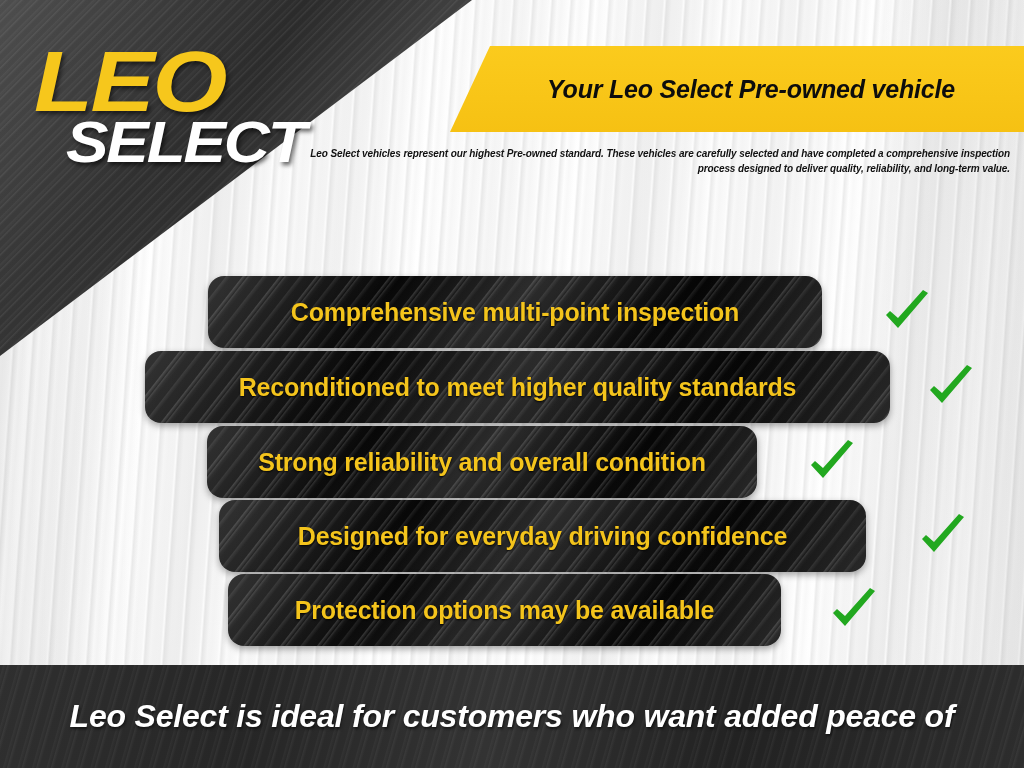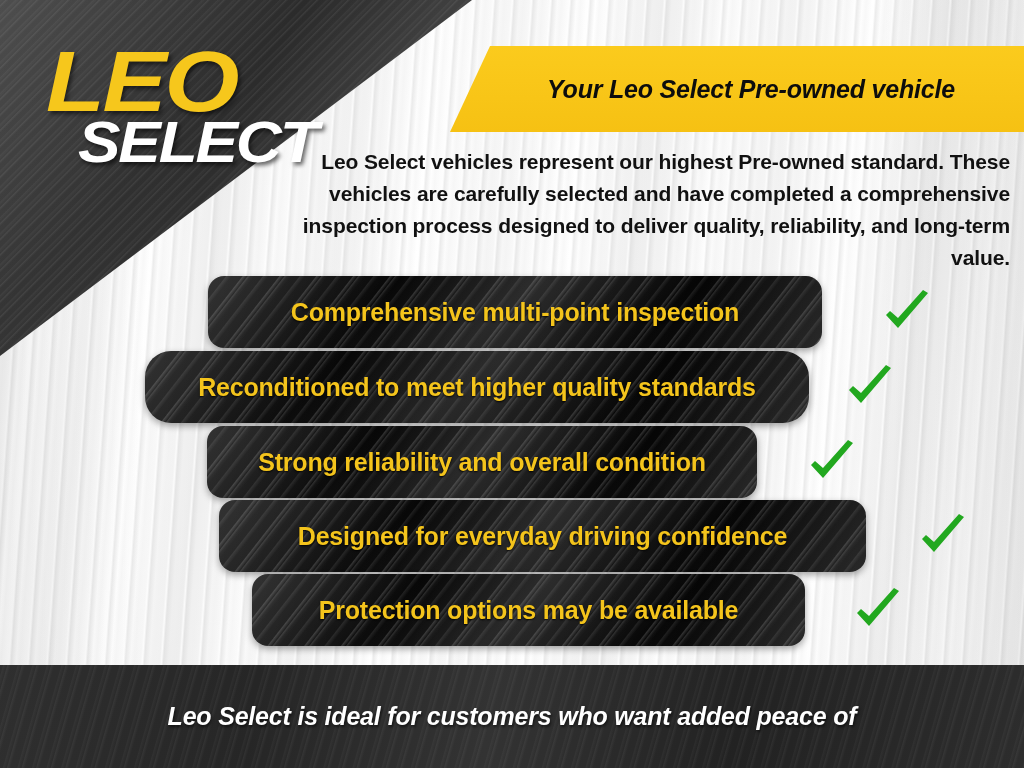--- a/index.html
+++ b/index.html
@@ -76,21 +76,21 @@
   }
   .wedge-sheen {
     position: absolute;
     inset: 0;
     background: linear-gradient(118deg, rgba(255,255,255,0.10) 0%, rgba(255,255,255,0) 42%, rgba(255,255,255,0.07) 64%, rgba(255,255,255,0) 100%);
   }
 
   
   .logo {
     position: absolute;
-    left: 16px;
+    left: 4px;
     top: 0;
     width: 330px;
     height: 190px;
   }
   .logo-leo,
   .logo-select {
     position: absolute;
     font-family: "Liberation Sans", sans-serif;
     font-weight: bold;
     font-style: italic;
@@ -144,21 +144,22 @@
   }
 
   
   .intro-paragraph {
     position: absolute;
     left: 300px;
     top: 146px;
     width: 710px;
     font-family: "Liberation Sans", sans-serif;
     font-weight: bold;
-    font-size: 21px;
+    font-style: italic;
+    font-size: 10px;
     line-height: 1.52;
     color: #111111;
     text-align: right;
     letter-spacing: -0.1px;
   }
 
   
   .features {
     position: absolute;
     left: 0;
@@ -253,21 +254,21 @@
       rgba(255,255,255,0.00) 10px,
       rgba(255,255,255,0.035) 11px,
       rgba(255,255,255,0.00) 14px);
   }
   .footer-text {
     position: relative;
     z-index: 2;
     font-family: "Liberation Sans", sans-serif;
     font-weight: bold;
     font-style: italic;
-    font-size: 25px;
+    font-size: 32px;
     line-height: 1.42;
     color: #ffffff;
     text-align: left;
     letter-spacing: -0.2px;
     text-shadow: 1px 2px 3px rgba(0,0,0,0.6);
     padding: 0 40px;
   }
 </style>
 </head>
 <body>
@@ -305,21 +306,21 @@
         <div class="pill-label">Comprehensive multi-point inspection</div>
       </div>
       <div class="check" style="margin-left:32px;">
         <svg viewBox="0 0 52 52" aria-hidden="true">
           <path d="M5 29 L17 42 L47 7 L42 4 L17 32 L9 25 Z" fill="#22a81f"></path>
         </svg>
       </div>
     </div>
 
     <div class="feature-row" style="left:145px; top:85px;">
-      <div class="pill" style="width:664px;border-radius:26px;">
+      <div class="pill" style="width:745px;">
         <div class="pill-lines"></div>
         <div class="pill-sheen"></div>
         <div class="pill-label">Reconditioned to meet higher quality standards</div>
       </div>
       <div class="check" style="margin-left:8px;">
         <svg viewBox="0 0 52 52" aria-hidden="true">
           <path d="M5 29 L17 42 L47 7 L42 4 L17 32 L9 25 Z" fill="#22a81f"></path>
         </svg>
       </div>
     </div>
@@ -343,21 +344,21 @@
         <div class="pill-sheen"></div>
         <div class="pill-label">Designed for everyday driving confidence</div>
       </div>
       <div class="check" style="margin-left:24px;">
         <svg viewBox="0 0 52 52" aria-hidden="true">
           <path d="M5 29 L17 42 L47 7 L42 4 L17 32 L9 25 Z" fill="#22a81f"></path>
         </svg>
       </div>
     </div>
 
-    <div class="feature-row" style="left:252px; top:308px;">
+    <div class="feature-row" style="left:228px; top:308px;">
       <div class="pill" style="width:553px;">
         <div class="pill-lines"></div>
         <div class="pill-sheen"></div>
         <div class="pill-label">Protection options may be available</div>
       </div>
       <div class="check" style="margin-left:20px;">
         <svg viewBox="0 0 52 52" aria-hidden="true">
           <path d="M5 29 L17 42 L47 7 L42 4 L17 32 L9 25 Z" fill="#22a81f"></path>
         </svg>
       </div>

